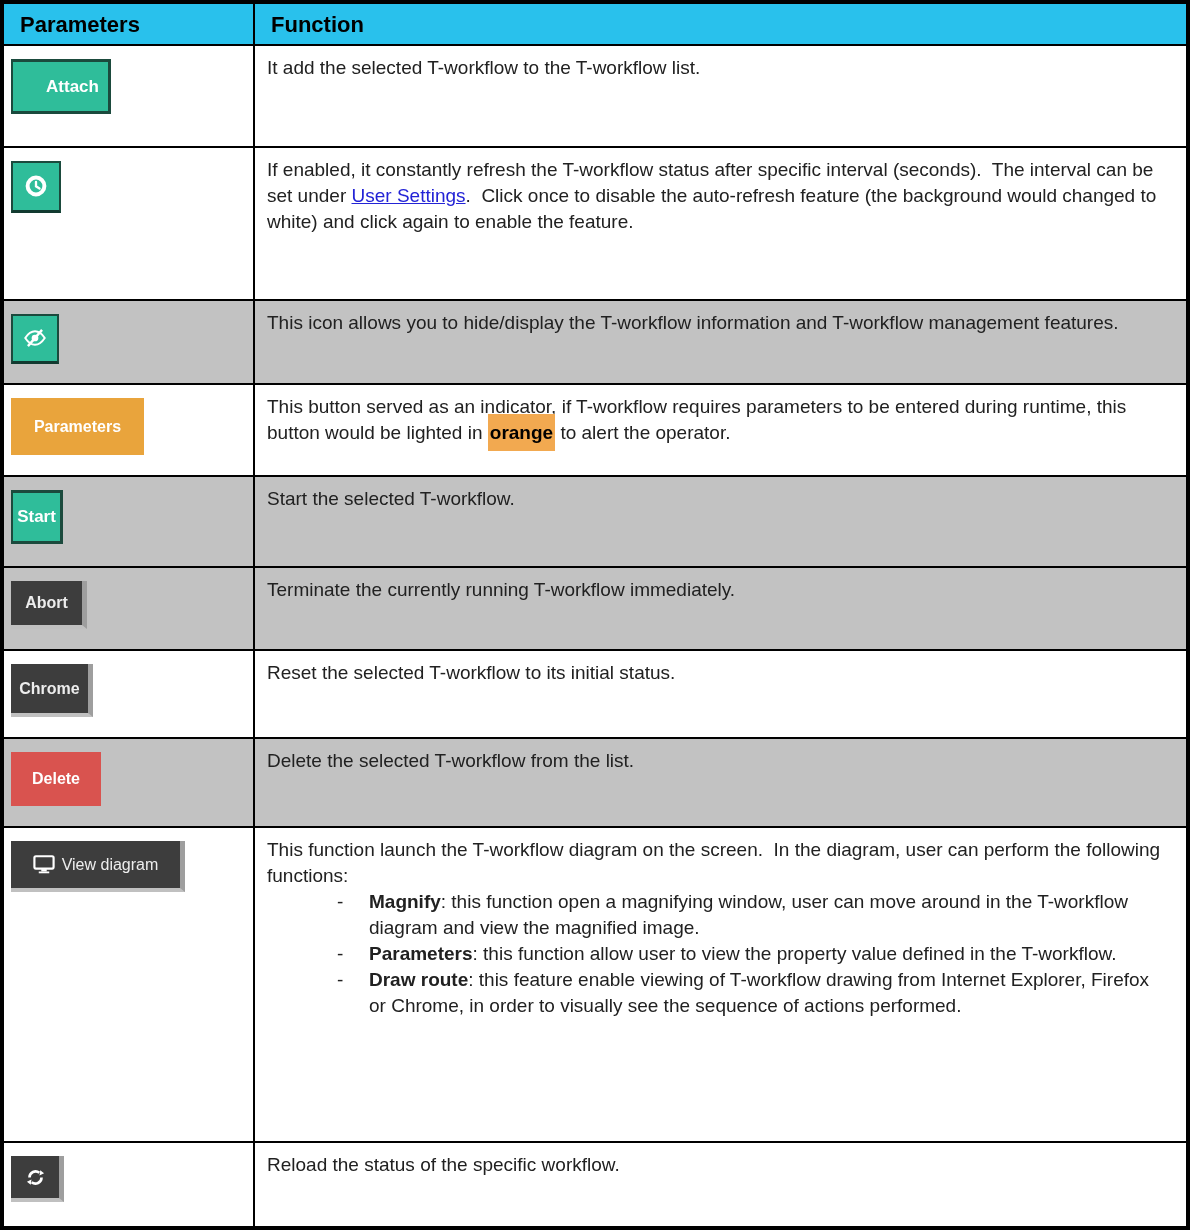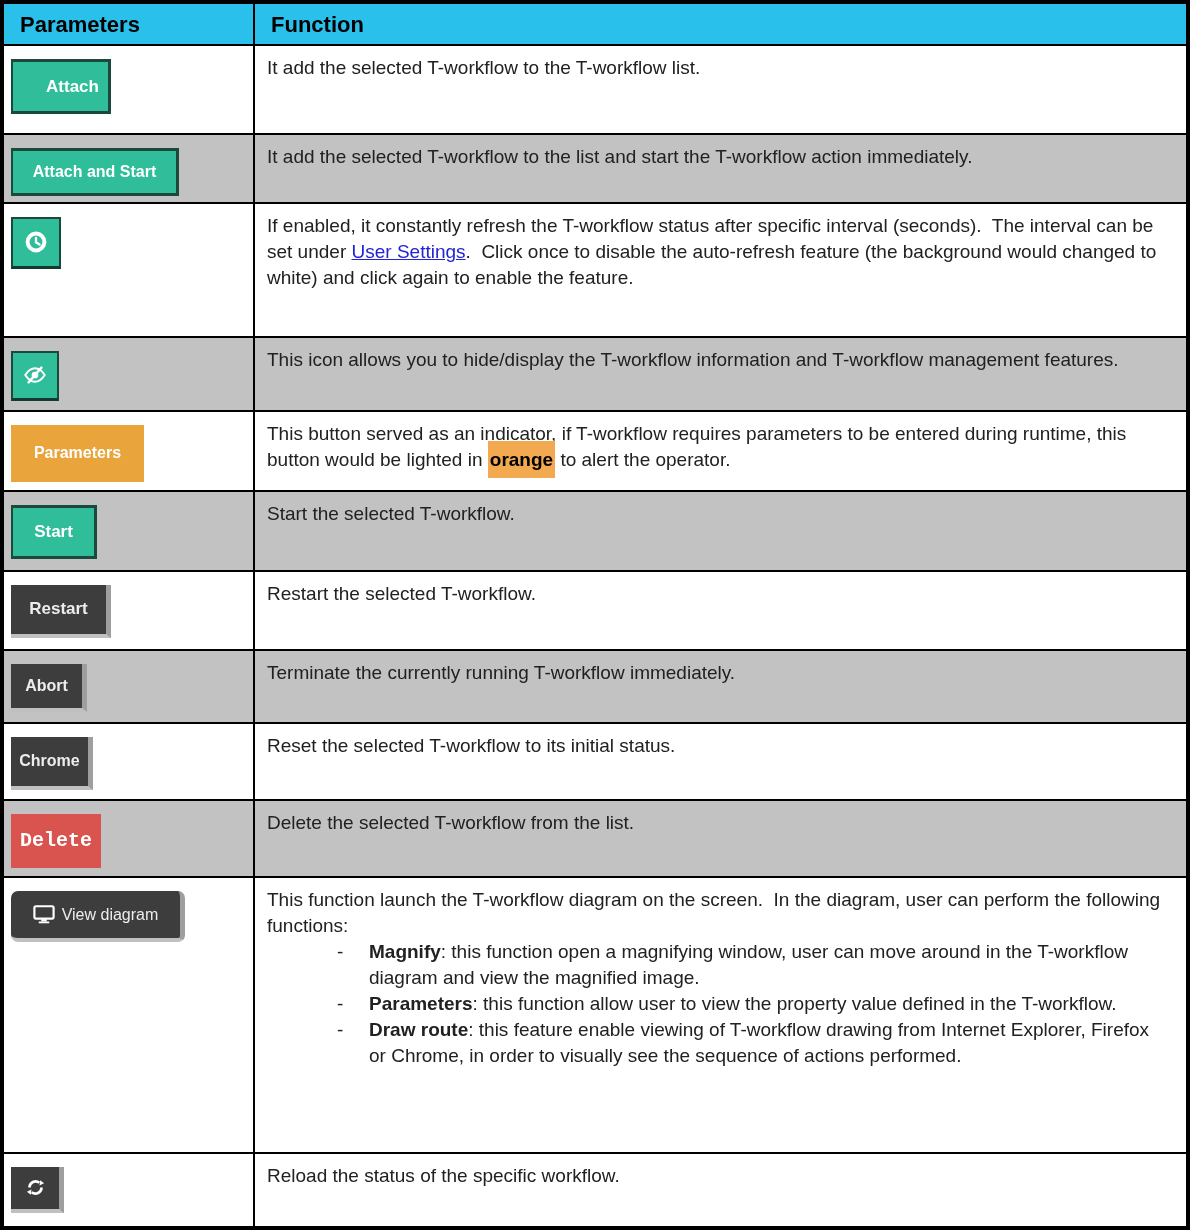--- a/index.html
+++ b/index.html
@@ -15,27 +15,27 @@
   td.func{padding:9px 16px 0 12px;font-size:19px;line-height:26px;}
   tr.alt td{background:var(--row_alt,#c2c2c2);}
   tr:not(.alt) td{background:#ffffff;margin-left:33px;}
 
   .btn{display:inline-flex;align-items:center;justify-content:center;color:#fff;font-weight:bold;cursor:pointer;font-family:"Liberation Sans",sans-serif;box-sizing:border-box;padding:0;}
   .btn-green{background:var(--green,#2fbd9a);border:3px solid #1b4a3d;border-left-width:2px;}
   .btn-attach{width:100px;height:55px;font-size:17px;padding-left:24px;}
   .btn-attach-start{width:168px;height:48px;font-size:16px;}
   .btn-icon-green{width:50px;height:52px;background:var(--green,#2fbd9a);border:2px solid #1b4a3d;border-bottom:3px solid #123a30;}
   .btn-params{width:133px;height:57px;background:var(--orange,#e9a43c);border:none;font-size:16px;}
-  .btn-start{width:86px;height:54px;font-size:17px;}
+  .btn-start{width:52px;height:54px;font-size:17px;}
   .btn-dark{background:var(--dark,#3d3d3d);color:#ededed;border:none;border-right:5px solid #9e9e9e;border-bottom:4px solid #c0c0c0;}
   .btn-restart{width:100px;height:53px;font-size:17px;}
   .btn-abort{width:76px;height:48px;font-size:16px;}
   .btn-reset{width:82px;height:53px;font-size:16px;}
-  .btn-delete{width:90px;height:54px;background:var(--red,#d9534f);border:none;font-size:20px;font-family:Liberation Mono, monospace;}
-  .btn-view{width:174px;height:51px;font-size:16px;font-weight:normal;gap:7px;border-radius:7px;}
+  .btn-delete{width:90px;height:54px;background:var(--red,#d9534f);border:none;font-size:16px;}
+  .btn-view{width:174px;height:51px;font-size:16px;font-weight:normal;gap:7px;}
   .btn-refresh{width:53px;height:46px;}
 
   .link{color:var(--link,#2323d6);text-decoration:underline;cursor:pointer;}
   .hl{background:var(--orange_highlight,#f2a950);font-weight:bold;color:#000;padding:8px 2px;}
   p.intro{margin:0;}
   .bullet{display:flex;margin:0;}
   .bullet .dash{flex:0 0 32px;margin-left:70px;}
   .bullet .bt{flex:1;margin:0;padding-right:2px;}
   .bullet .bt b{font-weight:bold;}
   svg{display:block;}
@@ -59,28 +59,20 @@
 
     <tr style="height:88px">
       <td class="param">
         <button class="btn btn-green btn-attach">Attach</button>
       </td>
       <td class="func">
         <span>It add the selected T-workflow to the T-workflow list.</span>
       </td>
     </tr>
 
-    <tr class="alt" style="height:68px">
-      <td class="param">
-        <button class="btn btn-green btn-attach-start">Attach and Start</button>
-      </td>
-      <td class="func">
-        <span>It add the selected T-workflow to the list and start the T-workflow action immediately.</span>
-      </td>
-    </tr>
 
     <tr style="height:132px">
       <td class="param">
         <button class="btn btn-icon-green">
           <svg width="28" height="28" viewBox="0 0 24 24">
             <circle cx="12" cy="12" r="7.2" fill="none" stroke="#ffffff" stroke-width="3.4"></circle>
             <path d="M12 8.6 V12.3 L15 14.2" stroke="#ffffff" stroke-width="2" fill="none" stroke-linecap="round"></path>
           </svg>
         </button>
       </td>
@@ -115,28 +107,20 @@
 
     <tr class="alt" style="height:79px">
       <td class="param">
         <button class="btn btn-green btn-start">Start</button>
       </td>
       <td class="func">
         <span>Start the selected T-workflow.</span>
       </td>
     </tr>
 
-    <tr style="height:78px">
-      <td class="param">
-        <button class="btn btn-dark btn-restart">Restart</button>
-      </td>
-      <td class="func">
-        <span>Restart the selected T-workflow.</span>
-      </td>
-    </tr>
 
     <tr class="alt" style="height:72px">
       <td class="param">
         <button class="btn btn-dark btn-abort">Abort</button>
       </td>
       <td class="func">
         <span>Terminate the currently running T-workflow immediately.</span>
       </td>
     </tr>
 

